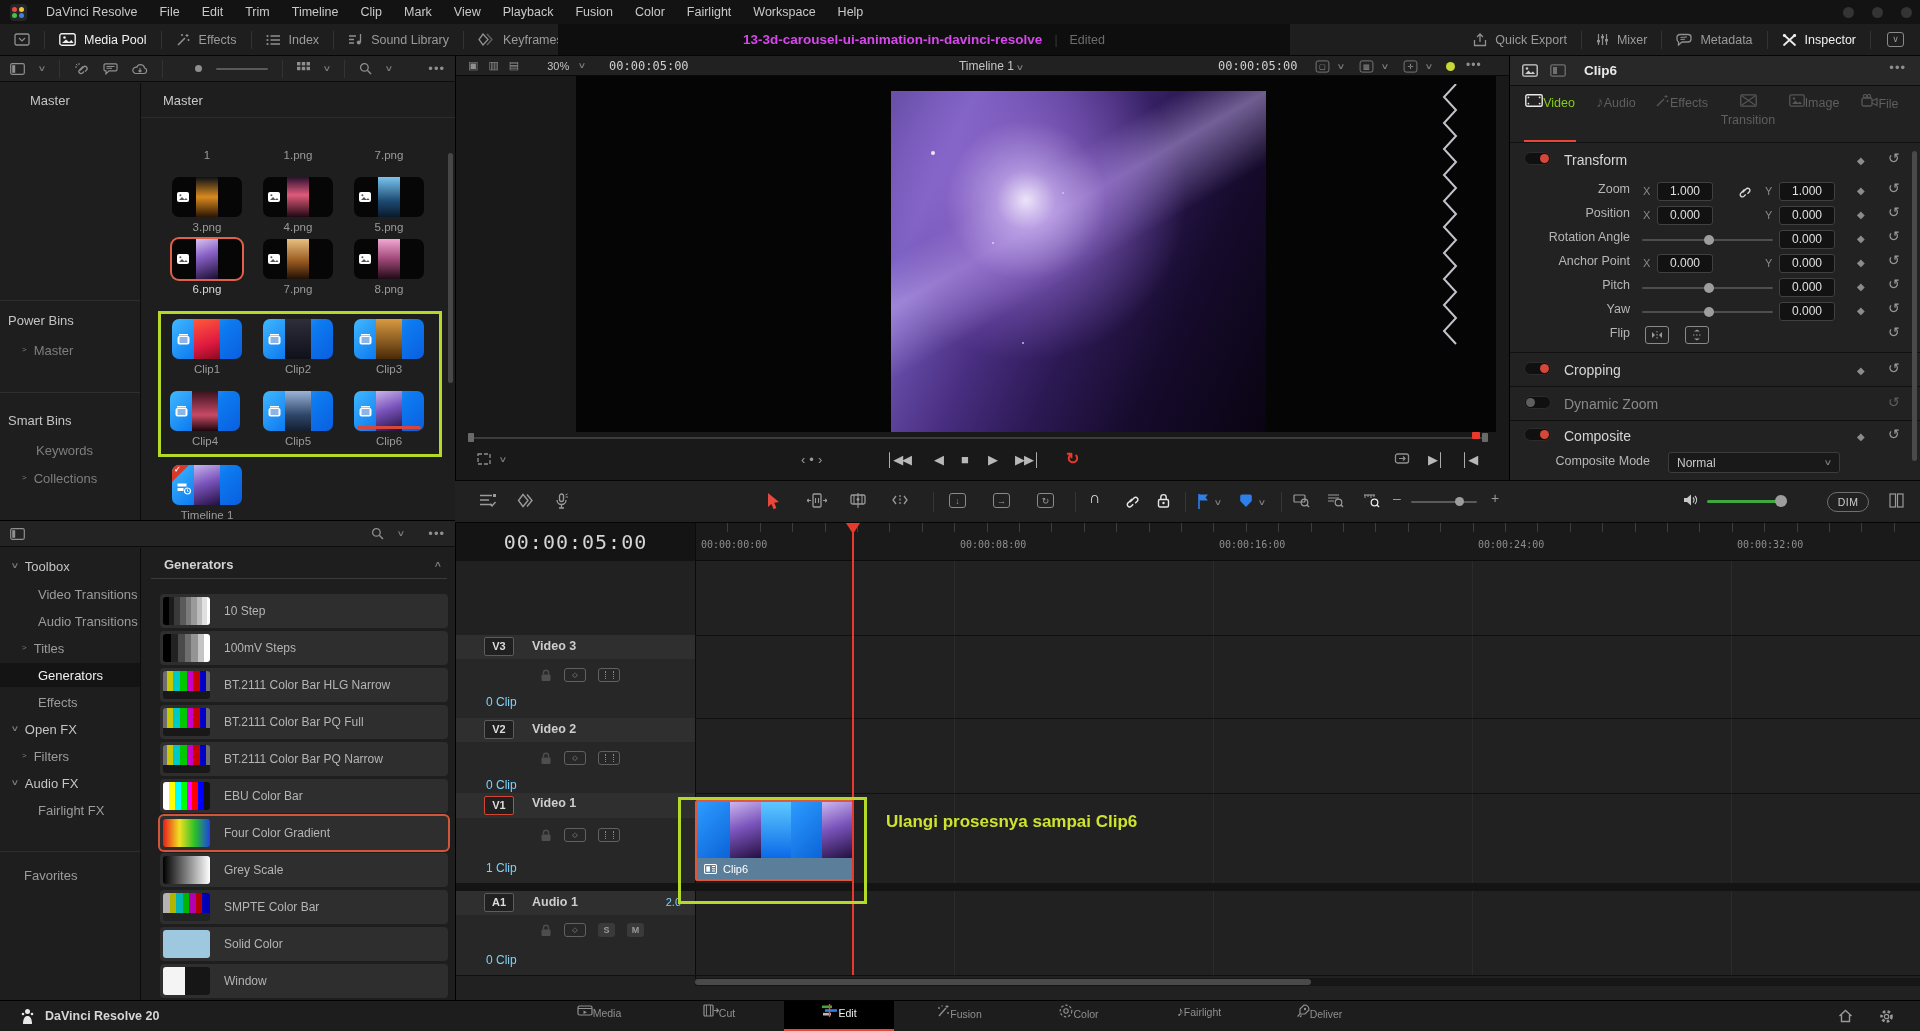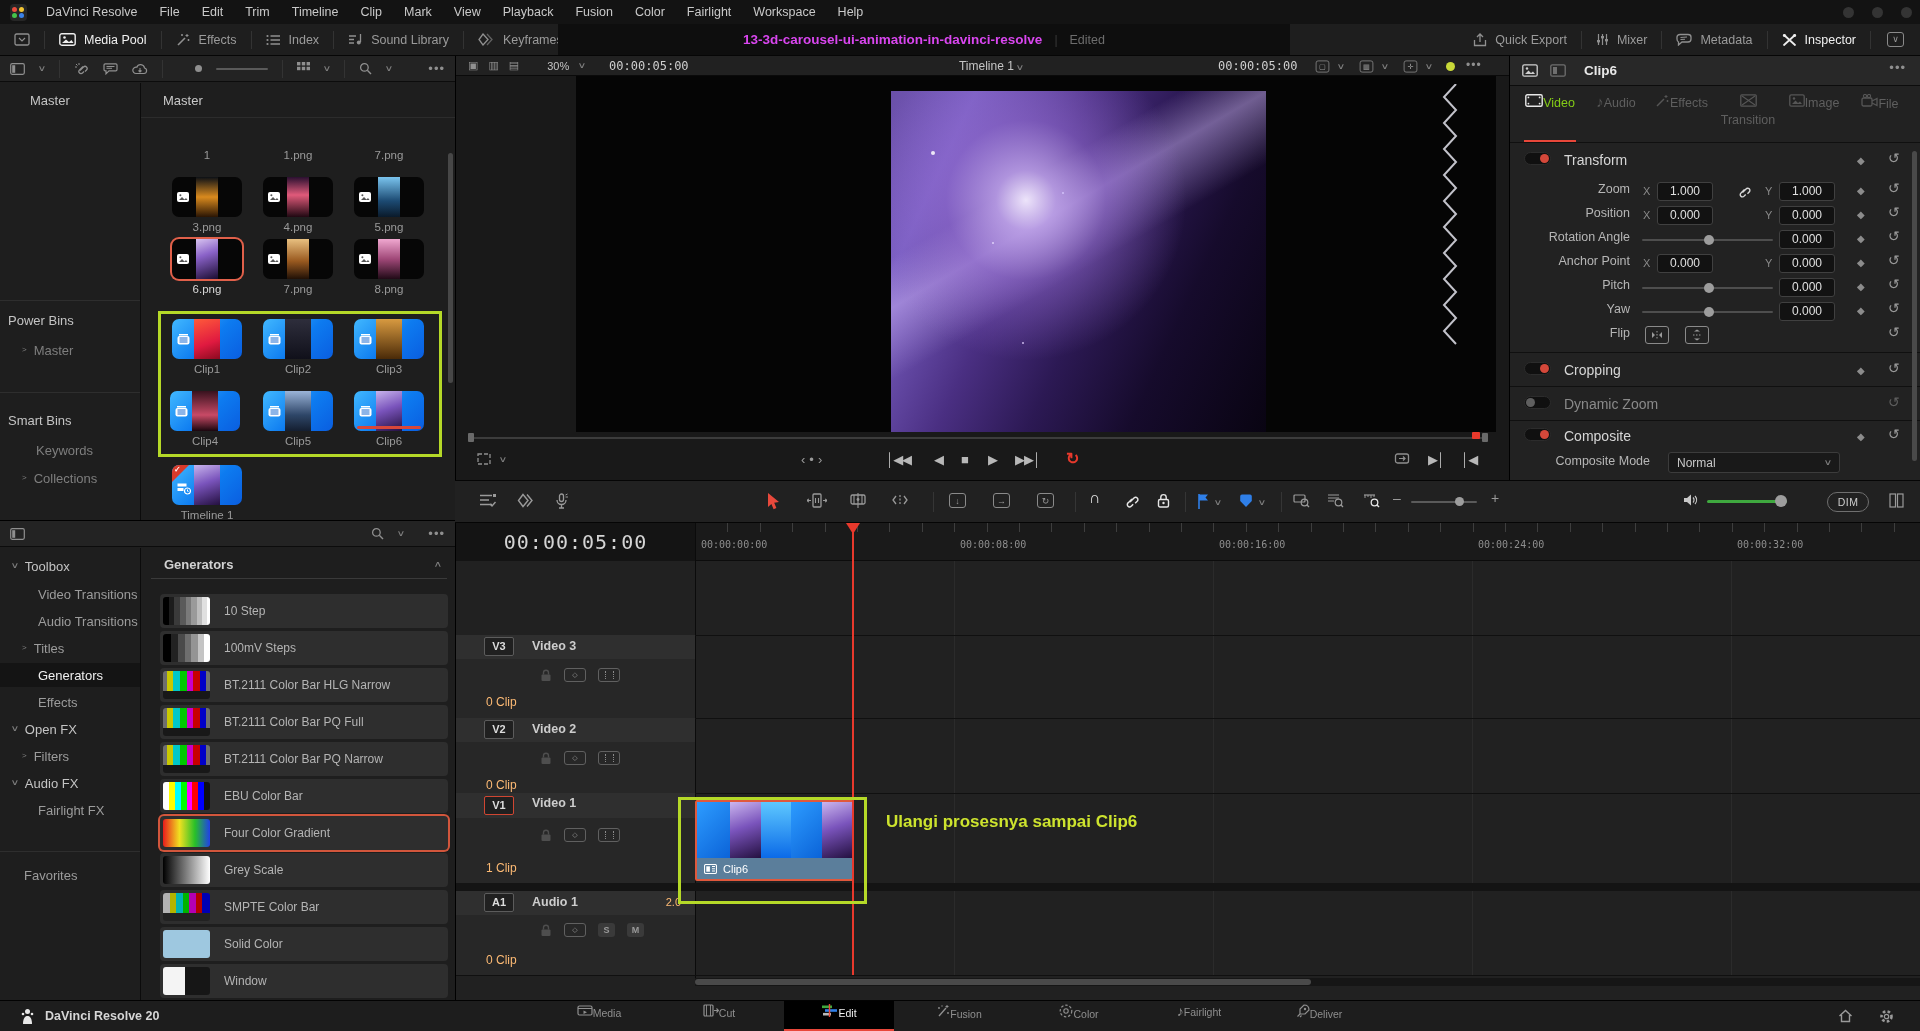--- a/index.html
+++ b/index.html
@@ -85,21 +85,21 @@
 .fld{position:absolute;width:56px;height:19px;background:#121212;border:1px solid #404040;border-radius:3px;text-align:center;font-size:12px;color:#e0e0e0;line-height:17px}
 .kf{position:absolute;left:347px;color:#8c8c8c;font-size:10px;top:3px}
 .rst{position:absolute;left:378px;color:#9a9a9a;font-size:14px;top:-2px}
 .sld{position:absolute;left:132px;top:9px;width:131px;height:2px;background:#4e4e4e;border-radius:1px}
 .sld i{position:absolute;left:62px;top:-4px;width:10px;height:10px;border-radius:50%;background:#9d9d9d}
 .irow{position:absolute;left:0;width:410px;height:22px}
 
 .tname{font-size:12.5px;font-weight:700;color:#cdcdcd}
 .tid{position:absolute;width:30px;height:19px;border:1px solid #5c5c5c;border-radius:2px;text-align:center;font-size:11px;font-weight:700;color:#dcdcdc;line-height:17px;background:#202020}
 .tid.sel{border-color:#d04632}
-.tcount{font-size:12px;color:#fdba74}
+.tcount{font-size:12px;color:#7dd3fc}
 .tkbox{width:22px;height:14px;border:1px solid #606060;border-radius:3px;display:inline-flex;align-items:center;justify-content:center;color:#8a8a8a;font-size:7px}
 .smbox{width:17px;height:14px;border-radius:3px;background:#3a3a3a;display:inline-flex;align-items:center;justify-content:center;color:#9a9a9a;font-size:9px;font-weight:700}
 .lane-line{position:absolute;height:1px;background:#101010}
 .grid-v{position:absolute;width:1px;background:#2b2b2b}
 
 #bottombar{left:0;top:1000px;width:1920px;height:31px;background:#1d1d1d;border-top:1px solid #020202;display:flex;align-items:center}
 .page-tab{position:absolute;width:110px;height:31px;text-align:center;color:#8f8f8f;font-size:10.5px}
 .page-tab .ic{margin:3px auto 1px}
 .page-tab.active{background:#000;color:#f0f0f0;border-bottom:3px solid #e8473a}
 .transport{font-size:13px;color:#b8b8b8;letter-spacing:-1px}

